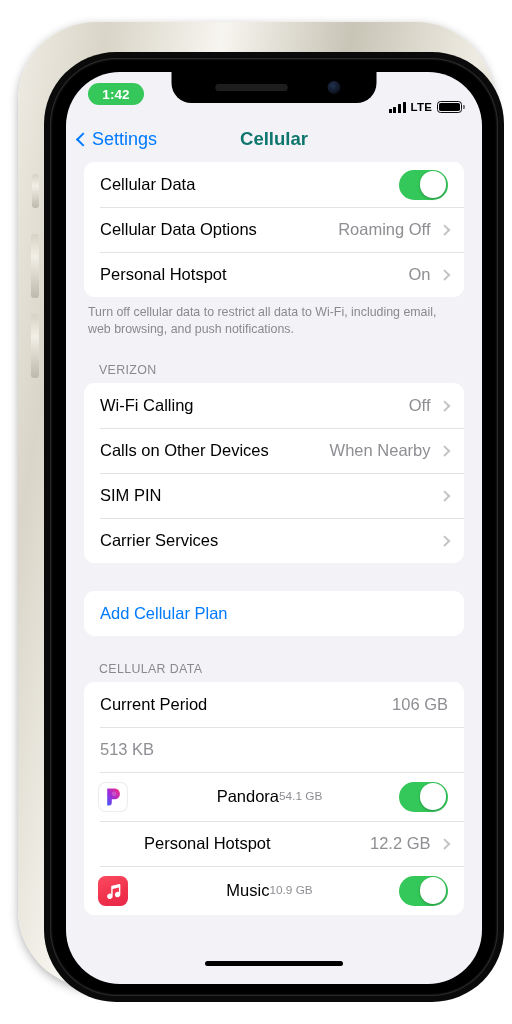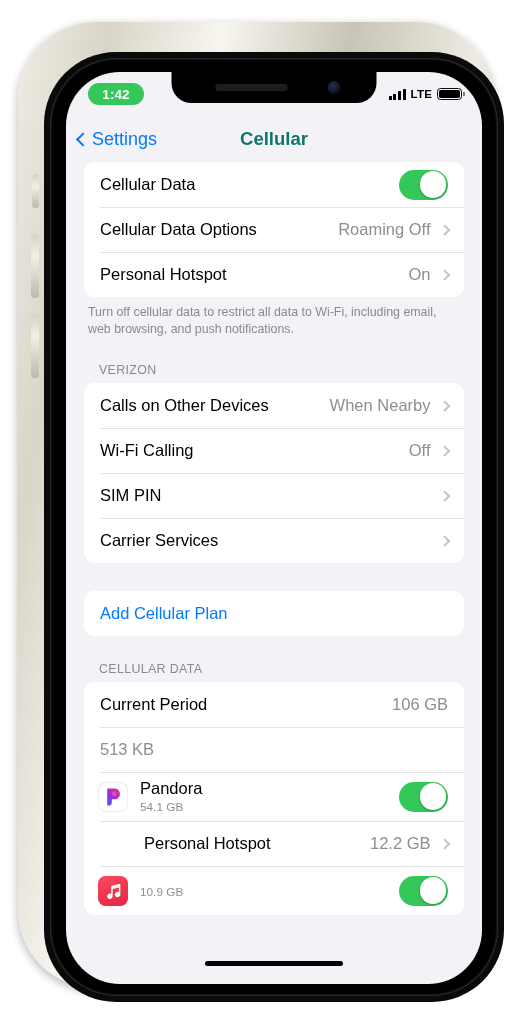--- a/index.html
+++ b/index.html
@@ -78,21 +78,21 @@
   .time-pill {
     position:absolute; left:22px; top:11px;
     height:22px; min-width:56px; padding:0 10px;
     background:#35c759; color:#fff;
     border-radius:11px;
     font-size:13.5px; font-weight:bold;
     display:flex; align-items:center; justify-content:center;
     letter-spacing:.1px;
   }
   .status-right {
-    position:absolute; right:20px; top:16px;
+    position:absolute; right:20px; top:29px;
     display:flex; align-items:center; gap:5px;
   }
   .bars { display:flex; align-items:flex-end; gap:1.6px; height:11px; }
   .bars i { display:block; width:3px; background:#000; border-radius:.6px; }
   .bars i:nth-child(1){ height:4px; }
   .bars i:nth-child(2){ height:6px; }
   .bars i:nth-child(3){ height:8.5px; }
   .bars i:nth-child(4){ height:11px; }
   .lte { font-size:11.5px; font-weight:bold; color:#000; letter-spacing:.2px; }
   .battery { position:relative; width:25px; height:12px; }
@@ -189,21 +189,21 @@
     display:flex; align-items:center; justify-content:center;
     overflow:hidden;
   }
   .app-icon.pandora {
     background:#fff;
     box-shadow:inset 0 0 0 1px #ececf0;
   }
   .app-icon.music {
     background:linear-gradient(160deg,#fb4a60 0%,#f0324c 60%,#e7264a 100%);
   }
-  .app-text { flex:1; display:flex; flex-direction:column; justify-content:center; }
+  .app-text { flex:1; display:flex; justify-content:center; }
   .app-text .name { font-size:16.5px; color:#000; line-height:1.15; }
   .app-text .sub  { font-size:11.8px; color:#8e8e93; margin-top:2px; }
   .row.indent { padding-left:60px; }
 
   
   .home-ind {
     position:absolute; bottom:18px; left:50%; transform:translateX(-50%);
     width:138px; height:5px; border-radius:3px; background:#000;
     z-index:50;
   }
@@ -273,27 +273,27 @@
             <span class="label">Personal Hotspot</span>
             <span class="value">On</span>
             <span class="chev"></span>
           </div>
         </div>
         <div class="footer-note">Turn off cellular data to restrict all data to Wi-Fi, including email, web browsing, and push notifications.</div>
 
         <div class="section-hdr">VERIZON</div>
         <div class="group">
           <div class="row">
+            <span class="label">Wi-Fi Calling</span>
+            <span class="value">Off</span>
+            <span class="chev"></span>
+          </div>
+          <div class="row">
             <span class="label">Calls on Other Devices</span>
             <span class="value">When Nearby</span>
-            <span class="chev"></span>
-          </div>
-          <div class="row">
-            <span class="label">Wi-Fi Calling</span>
-            <span class="value">Off</span>
             <span class="chev"></span>
           </div>
           <div class="row">
             <span class="label">SIM PIN</span>
             <span class="value"></span>
             <span class="chev"></span>
           </div>
           <div class="row">
             <span class="label">Carrier Services</span>
             <span class="value"></span>
@@ -348,20 +348,21 @@
             <span class="chev"></span>
           </div>
 
           <div class="row app">
             <span class="app-icon music">
               <svg width="19" height="19" viewBox="0 0 20 20">
                 <path d="M16.2 3.1 8.4 4.9c-.5.1-.8.5-.8 1v7.6a2.9 2.9 0 1 0 1.5 2.5V8.3l6.6-1.5v4.9a2.9 2.9 0 1 0 1.5 2.5V3.9c0-.6-.5-.95-1-.8z" fill="#fff"></path>
               </svg>
             </span>
             <span class="app-text">
+              <span class="name">Music</span>
               <span class="sub">10.9 GB</span>
             </span>
             <span class="toggle">
                 <span class="knob"></span>
               </span>
           </div>
         </div>
 
       </div>
 

